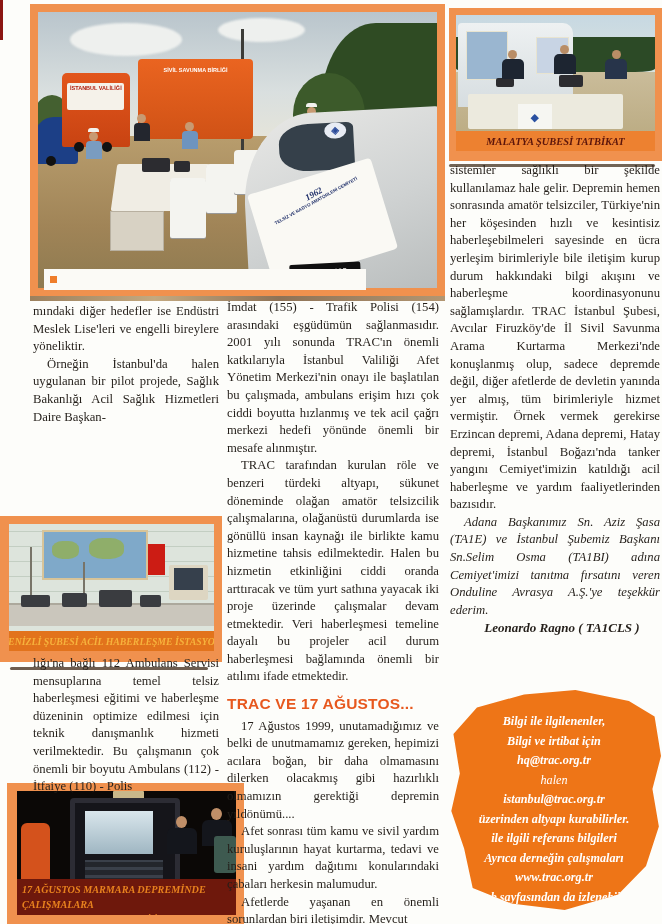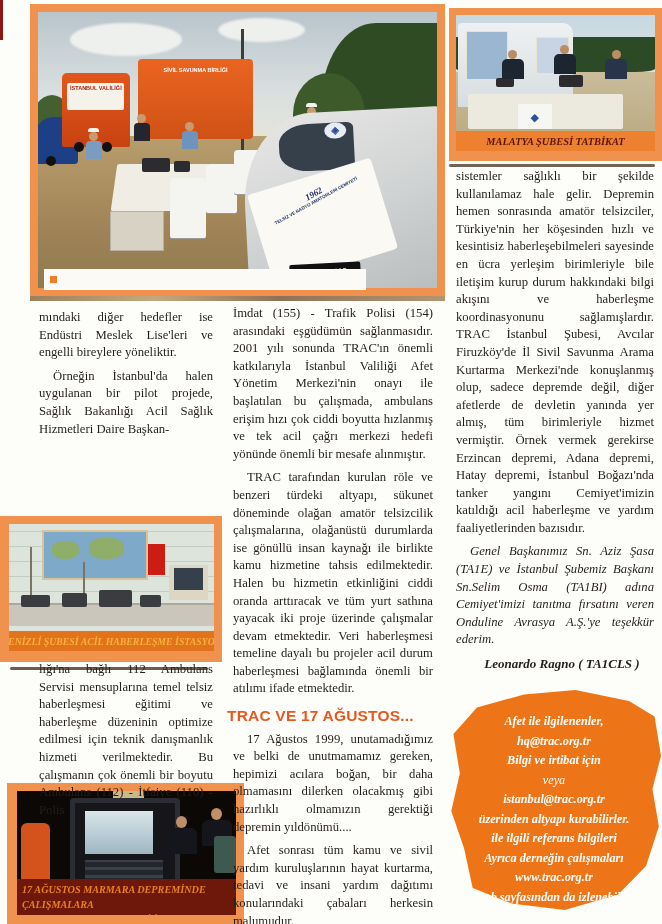--- a/index.html
+++ b/index.html
@@ -1,21 +1,21 @@
 <!DOCTYPE html>
 <html><head>
 <meta charset="utf-8">
 <style>
   html,body{margin:0;padding:0;background:#e9e6e0;}
   .page{position:relative;width:662px;height:924px;background:#fdfdfa;overflow:hidden;
         font-family:"Liberation Serif",serif;color:#241f1a;}
 
   
   .col{position:absolute;text-align:justify;font-size:12.7px;line-height:17.6px;}
-  .col p{margin:6px;text-indent:14px;}
+  .col p{margin:0;text-indent:14px;}
   .col p.noindent{text-indent:0;}
   .sec-head{font-family:"Liberation Sans",sans-serif;font-weight:bold;font-size:15.5px;
             color:#e7581e;margin:9px 0 5px 0;letter-spacing:.2px;text-align:left;}
   .col1a{left:33px;top:303px;width:186px;}
   .col1b{left:33px;top:655px;width:186px;}
   .col2 {left:227px;top:299px;width:212px;}
   .col3 {left:450px;top:162px;width:210px;}
   .note{margin-top:16px;font-style:italic;}
   .sig{margin-top:22px;font-weight:bold;font-style:italic;text-align:center;text-indent:0;font-size:13px;}
 
@@ -310,30 +310,30 @@
     <p class="noindent">İmdat (155) - Trafik Polisi (154) arasındaki eşgüdümün sağlanmasıdır. 2001 yılı sonunda TRAC'ın önemli katkılarıyla İstanbul Valiliği Afet Yönetim Merkezi'nin onayı ile başlatılan bu çalışmada, ambulans erişim hızı çok ciddi boyutta hızlanmış ve tek acil çağrı merkezi hedefi yönünde önemli bir mesafe alınmıştır.</p>
     <p>TRAC tarafından kurulan röle ve benzeri türdeki altyapı, sükunet döneminde olağan amatör telsizcilik çalışmalarına, olağanüstü durumlarda ise gönüllü insan kaynağı ile birlikte kamu hizmetine tahsis edilmektedir. Halen bu hizmetin etkinliğini ciddi oranda arttıracak ve tüm yurt sathına yayacak iki proje üzerinde çalışmalar devam etmektedir. Veri haberleşmesi temeline dayalı bu projeler acil durum haberleşmesi bağlamında önemli bir atılımı ifade etmektedir.</p>
     <div class="sec-head">TRAC VE 17 AĞUSTOS...</div>
     <p>17 Ağustos 1999, unutamadığımız ve belki de unutmamamız gereken, hepimizi acılara boğan, bir daha olmamasını dilerken olacakmış gibi hazırlıklı olmamızın gerektiği depremin yıldönümü....</p>
     <p>Afet sonrası tüm kamu ve sivil yardım kuruluşlarının hayat kurtarma, tedavi ve insani yardım dağıtımı konularındaki çabaları herkesin malumudur.</p>
     <p>Afetlerde yaşanan en önemli sorunlardan biri iletişimdir. Mevcut</p>
   </div>
 
   <div class="col col3">
     <p class="noindent">sistemler sağlıklı bir şekilde kullanılamaz hale gelir. Depremin hemen sonrasında amatör telsizciler, Türkiye'nin her köşesinden hızlı ve kesintisiz haberleşebilmeleri sayesinde en ücra yerleşim birimleriyle bile iletişim kurup durum hakkındaki bilgi akışını ve haberleşme koordinasyonunu sağlamışlardır. TRAC İstanbul Şubesi, Avcılar Firuzköy'de İl Sivil Savunma Arama Kurtarma Merkezi'nde konuşlanmış olup, sadece depremde değil, diğer afetlerde de devletin yanında yer almış, tüm birimleriyle hizmet vermiştir. Örnek vermek gerekirse Erzincan depremi, Adana depremi, Hatay depremi, İstanbul Boğazı'nda tanker yangını Cemiyet'imizin katıldığı acil haberleşme ve yardım faaliyetlerinden bazısıdır.</p>
-    <p class="note">Genel Başkanımız Sn. Aziz Şasa (TA1E) ve İstanbul Şubemiz Başkanı Sn.Selim Osma (TA1BI) adına Cemiyet'imizi tanıtma fırsatını veren Onduline Avrasya A.Ş.'ye teşekkür ederim.</p>
+    <p class="note">Adana Başkanımız Sn. Aziz Şasa (TA1E) ve İstanbul Şubemiz Başkanı Sn.Selim Osma (TA1BI) adına Cemiyet'imizi tanıtma fırsatını veren Onduline Avrasya A.Ş.'ye teşekkür ederim.</p>
     <p class="sig">Leonardo Ragno ( TA1CLS )</p>
   </div>
 
   <div class="blob">
     <div class="blob-in">
-      <div class="b">Afet ile ilgilenenler,</div>
+      <div class="b">Bilgi ile ilgilenenler,</div>
+      <div class="b">Bilgi ve irtibat için</div>
       <div class="b">hq@trac.org.tr</div>
-      <div class="b">Bilgi ve irtibat için</div>
-      <div>veya</div>
+      <div>halen</div>
       <div class="b">istanbul@trac.org.tr</div>
       <div class="b">üzerinden altyapı kurabilirler.</div>
       <div class="b">ile ilgili referans bilgileri</div>
       <div class="b">Ayrıca derneğin çalışmaları</div>
       <div class="b">www.trac.org.tr</div>
       <div class="b">web sayfasından da izlenebilir.</div>
     </div>
   </div>
 
 </div>

